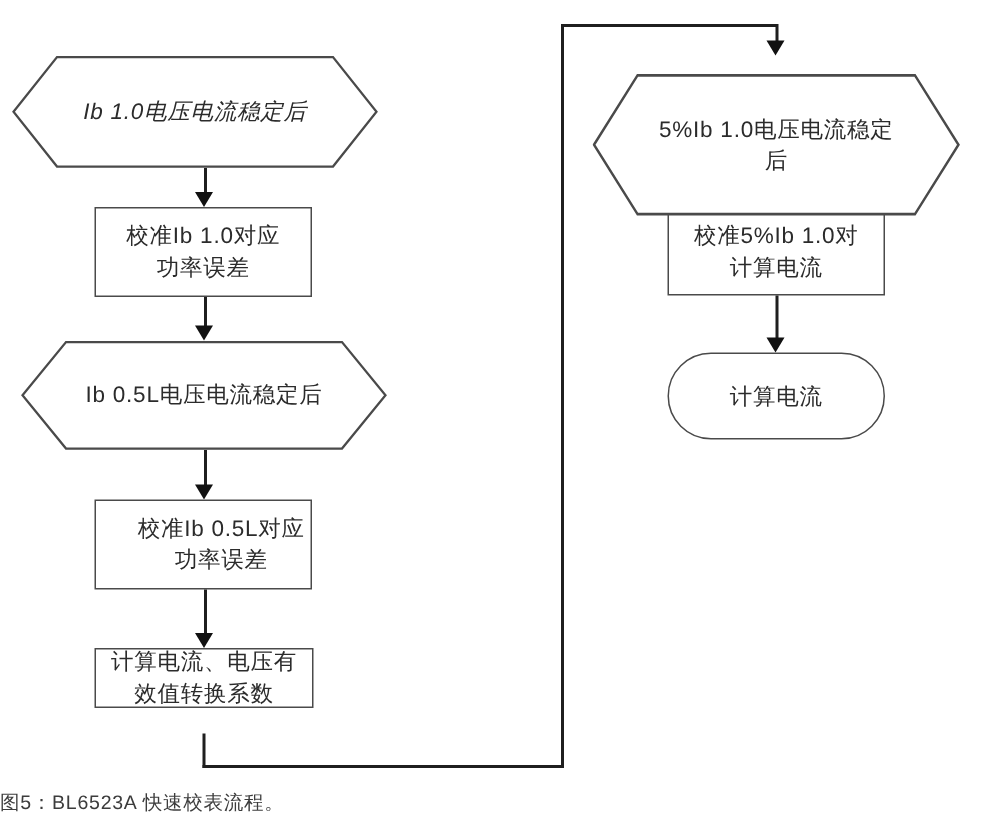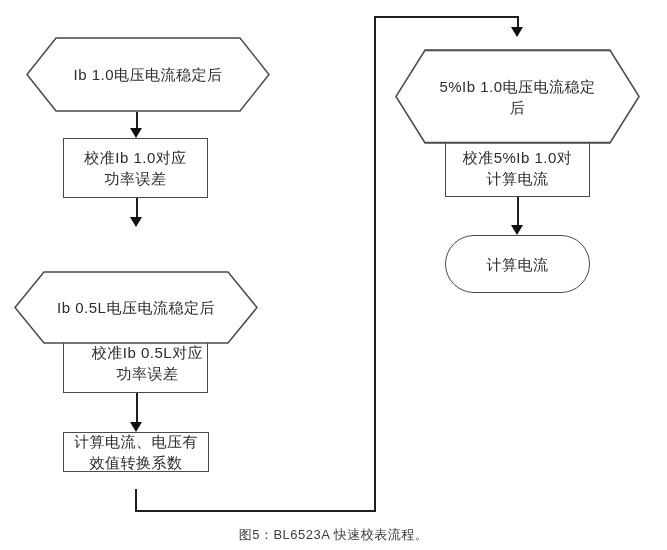--- a/index.html
+++ b/index.html
@@ -74,32 +74,32 @@
     height: 0;
     border-left: 6.5px solid transparent;
     border-right: 6.5px solid transparent;
     border-top: 10px solid #111111;
   }
   .caption {
     position: absolute;
     left: 0;
     top: 526px;
     width: 667px;
-    text-align: center;
+    text-align: left;
     font-size: 13px;
     letter-spacing: 0.5px;
     color: #3c3c3c;
   }
 </style>
 </head>
 <body>
 
 <div class="canvas">
 
-  <div class="node" style="left:26px; top:37px; width:244px; height:75px;">
+  <div class="node" style="left:8px; top:37px; width:244px; height:75px;font-style:italic;">
     <svg class="hex-svg" viewBox="0 0 244 75" preserveAspectRatio="none">
       <polygon points="1,37.5 30,1 214,1 243,37.5 214,74 30,74" fill="#ffffff" stroke="#4a4a4a" stroke-width="1.5"></polygon>
     </svg>
     <span class="label">Ib 1.0电压电流稳定后</span>
   </div>
 
   <div class="v-arrow" style="left:130px; top:112px; height:26px;">
     <div class="shaft"></div>
     <div class="head"></div>
   </div>
@@ -107,21 +107,21 @@
   <div class="node process" style="left:63px; top:138px; width:145px; height:60px;">
     <span class="label">校准Ib 1.0对应
 功率误差</span>
   </div>
 
   <div class="v-arrow" style="left:130px; top:198px; height:29px;">
     <div class="shaft"></div>
     <div class="head"></div>
   </div>
 
-  <div class="node" style="left:14px; top:227px; width:244px; height:73px;margin-top:44px;">
+  <div class="node" style="left:14px; top:227px; width:244px; height:73px;">
     <svg class="hex-svg" viewBox="0 0 244 73" preserveAspectRatio="none">
       <polygon points="1,36.5 30,1 214,1 243,36.5 214,72 30,72" fill="#ffffff" stroke="#4a4a4a" stroke-width="1.5"></polygon>
     </svg>
     <span class="label">Ib 0.5L电压电流稳定后</span>
   </div>
 
   <div class="v-arrow" style="left:130px; top:300px; height:33px;">
     <div class="shaft"></div>
     <div class="head"></div>
   </div>

